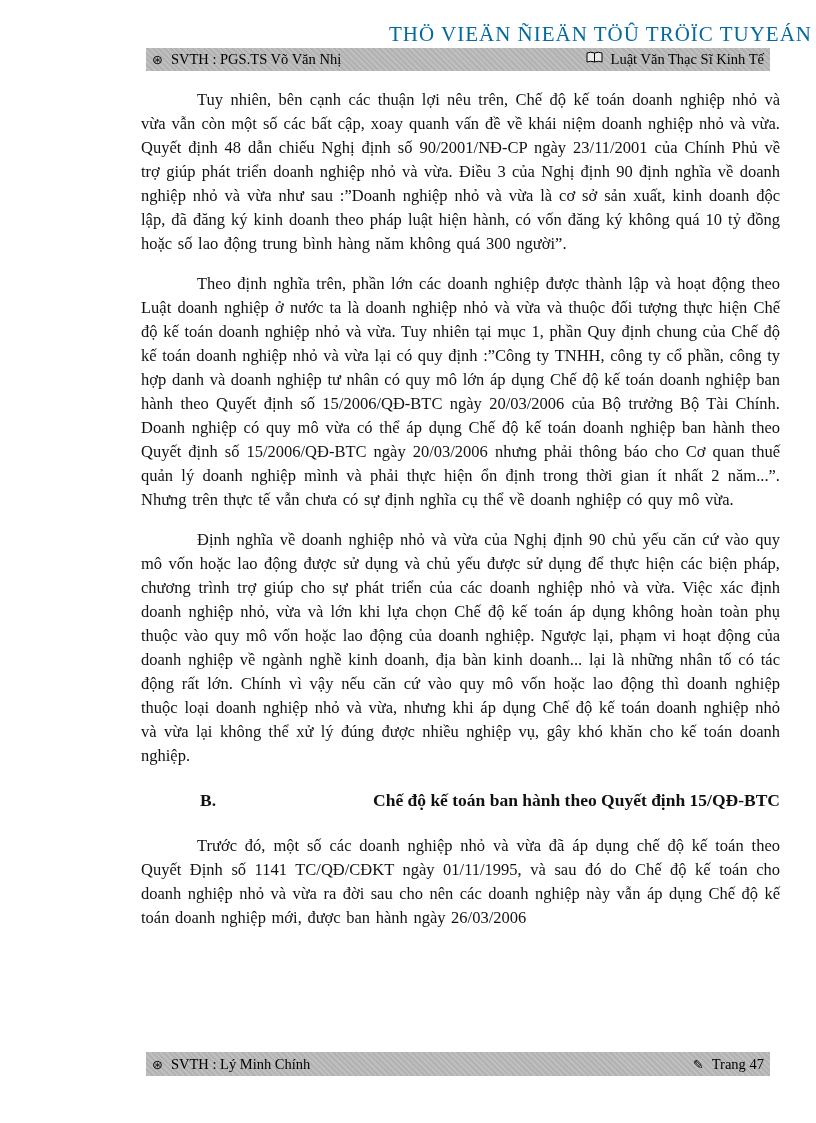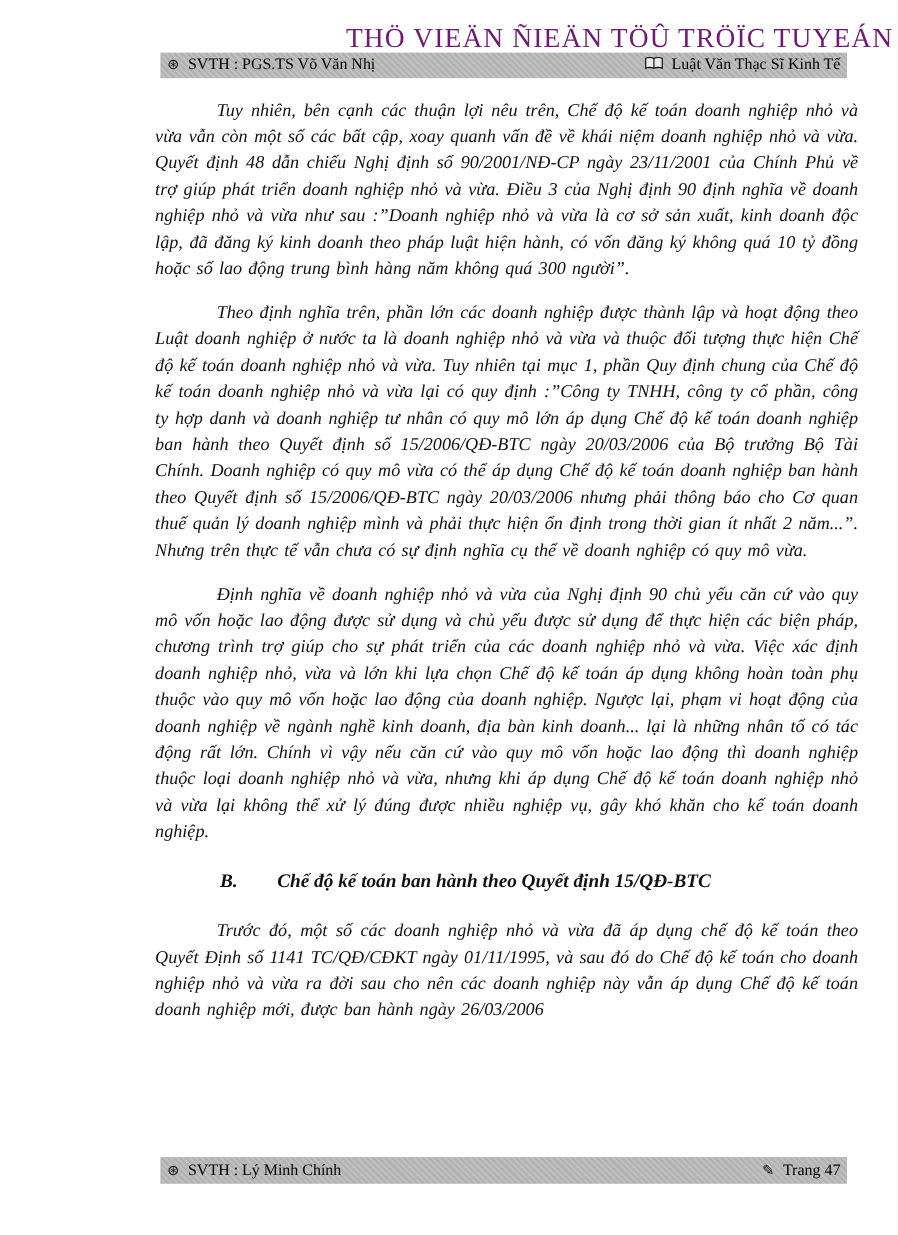--- a/index.html
+++ b/index.html
@@ -9,23 +9,23 @@
     margin:0 auto;
     background:#ffffff;
     overflow:hidden;
     font-family:"Liberation Serif", serif;
     color:#111;
   }
   .watermark {
     position:absolute;
     top:22px; right:4px;
     font-family:"Liberation Serif", serif;
-    font-size:25px;
+    font-size:21px;
     letter-spacing:1px;
-    color:#701a75;
+    color:#0369a1;
     white-space:nowrap;
   }
   .bar {
     position:absolute;
     left:146px; width:624px;
     background-color:#b9b9b9;
     background-image:repeating-linear-gradient(45deg, #b2b2b2 0 2px, #bfbfbf 2px 4px);
     display:flex;
     align-items:center;
     justify-content:space-between;
@@ -38,39 +38,39 @@
   .footer-bar { top:1052px; height:24px; }
   .bar-group { display:flex; align-items:center; gap:8px; white-space:nowrap; }
   .glyph-icon {
     font-family:"DejaVu Sans", sans-serif;
     font-size:13px;
     line-height:1;
   }
   .book-icon-svg { display:inline-block; vertical-align:middle; }
   .content {
     position:absolute;
-    left:141px; top:88px; width:639px;font-style:italic;
+    left:141px; top:88px; width:639px;
   }
   .content p {
     margin:0 0 16px 0;
     font-size:16.5px;
     line-height:24px;
     text-align:justify;
     text-indent:56px;
     word-spacing:1.5px;
   }
   .section-heading {
     display:flex;
     margin:20px 0 22px 0;
     font-weight:bold;
     font-size:17.5px;
     line-height:24px;
   }
   .section-heading .h-number { margin-left:59px; width:52px; }
-  .section-heading .h-text { flex:1; }
+  .section-heading .h-text { flex:1;text-align:right; }
 </style>
 </head>
 <body>
 
 <div class="page">
 
   <div class="watermark">THÖ VIEÄN ÑIEÄN TÖÛ TRÖÏC TUYEÁN</div>
 
   <div class="bar header-bar">
     <div class="bar-group">

